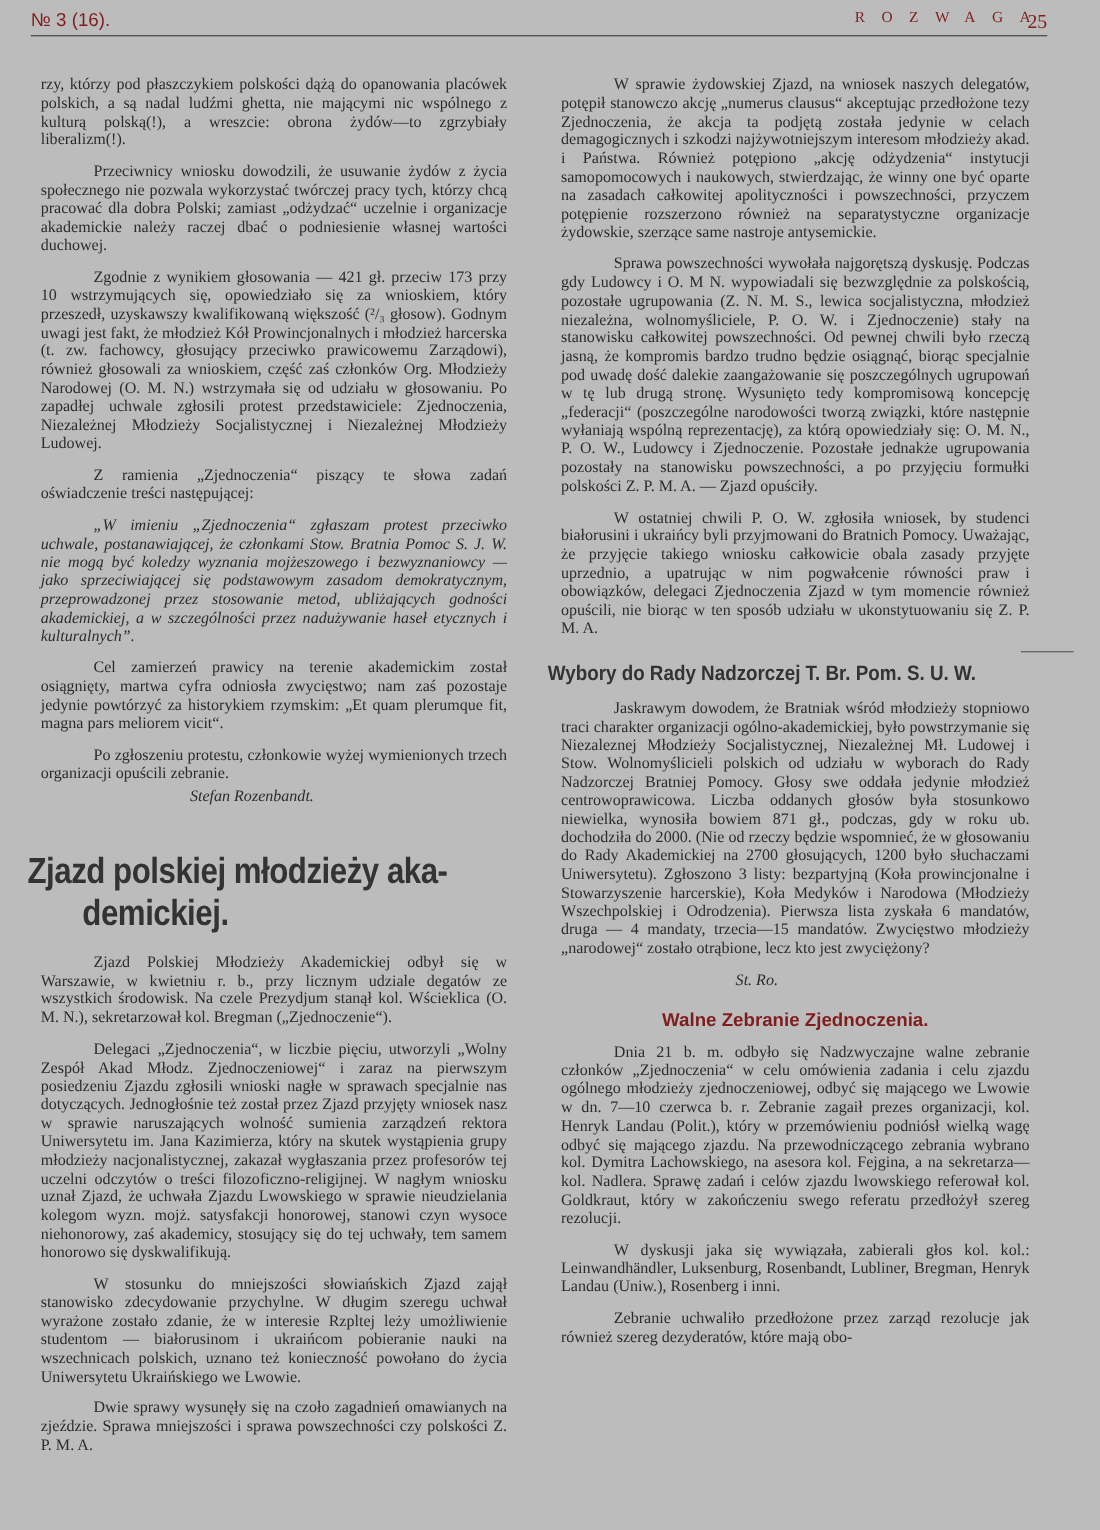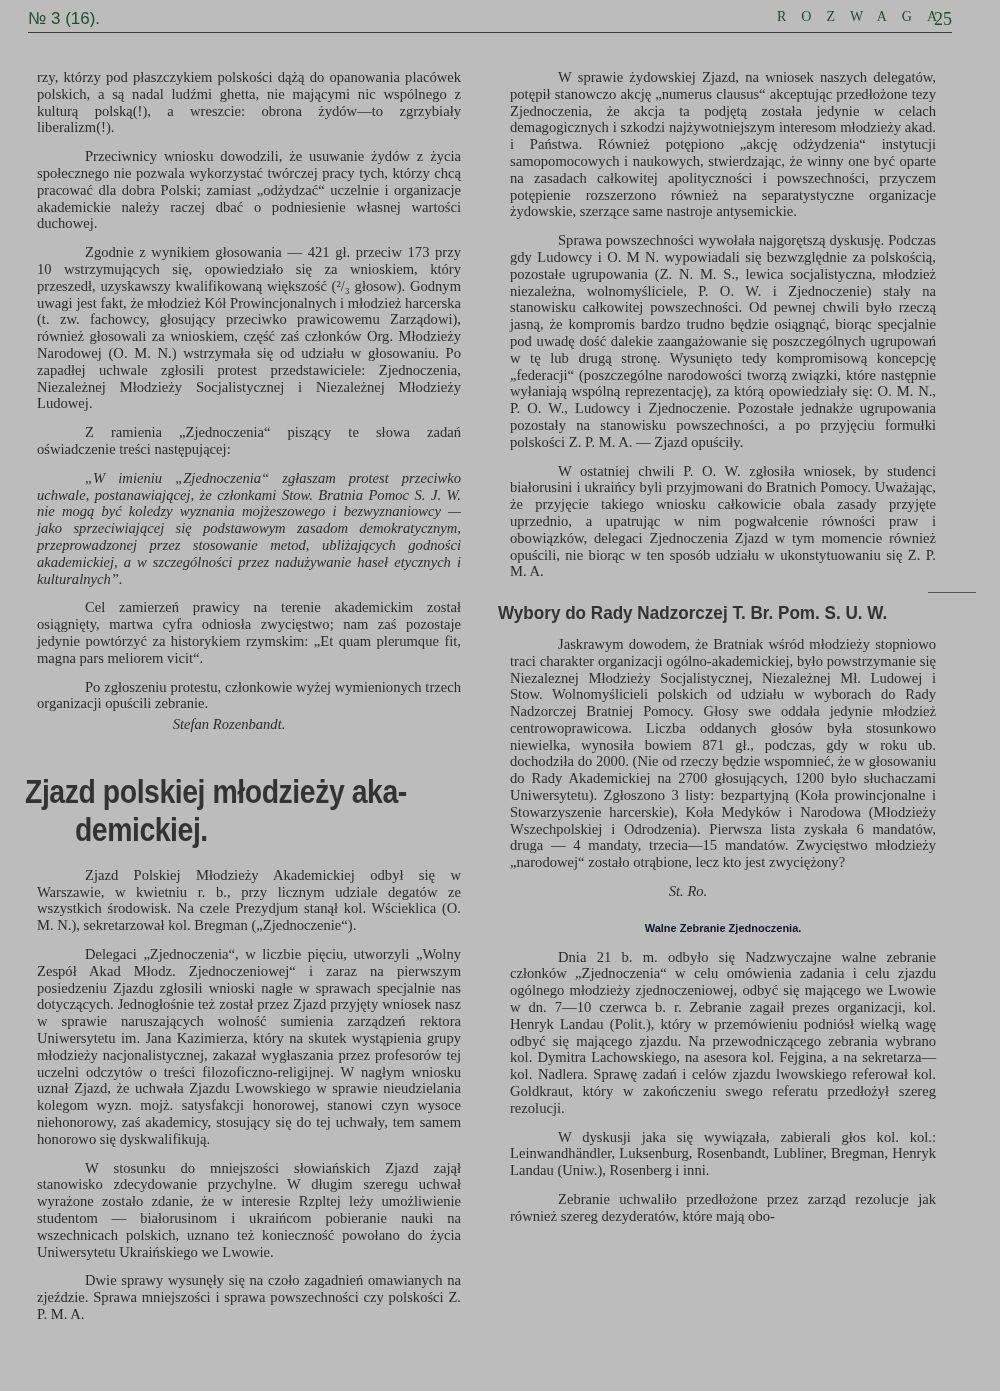--- a/index.html
+++ b/index.html
@@ -10,21 +10,21 @@
     color: #2b2b2b;
   }
   .page {
     position: relative; width: 1000px; height: 1391px;
     background: #bcbcbc;
   }
   .header {
     position: absolute; left: 28px; right: 48px; top: 6px; height: 26px;
     border-bottom: 1.5px solid #3a3a3a;
     font-family: "Liberation Sans", "DejaVu Sans", sans-serif;
-    font-size: 17px; color: #14532d;
+    font-size: 17px; color: #7f1d1d;
   }
   .hdr-issue { position: absolute; left: 0; top: 3px; }
   .hdr-title { position: absolute; left: 0; right: 0; top: 3px; text-align: right; letter-spacing: 15px; font-family: "Liberation Serif", serif; font-size: 14px; }
   .hdr-page { position: absolute; right: 0; top: 3px; font-family: "Liberation Serif", serif; font-size: 18px; }
 
   .col { position: absolute; top: 57px; font-size: 14.6px; line-height: 16.8px; text-align: justify; }
   .col-left { left: 25px; width: 448px; }
   .col-right { left: 498px; width: 450px; }
   .col p { margin: 12px; text-indent: 48px; }
   .col p.noindent { text-indent: 0; }
@@ -38,21 +38,21 @@
     width: 540px;
   }
   h1.big .l2 { display: block; padding-left: 58px; }
   h2.mid {
     font-family: "Liberation Sans", "DejaVu Sans", sans-serif; font-weight: bold;
     font-size: 19px; color: #333; margin: 12px 0 14px 0; white-space: nowrap;
     transform: scaleX(0.9); transform-origin: left;
   }
   h2.center {
     font-family: "Liberation Sans", "DejaVu Sans", sans-serif; font-weight: bold;
-    font-size: 11px; color: #0f172a; margin: 20px 0 10px 0; text-align: center;
+    font-size: 17px; color: #7f1d1d; margin: 20px 0 10px 0; text-align: center;
   }
   .rule-short { height: 1px; background: #555; width: 48px; margin: 6px 0 0 430px; }
 </style>
 </head>
 <body>
 
 <div class="page">
 
   <div class="header">
     <span class="hdr-issue">№ 3 (16).</span>

